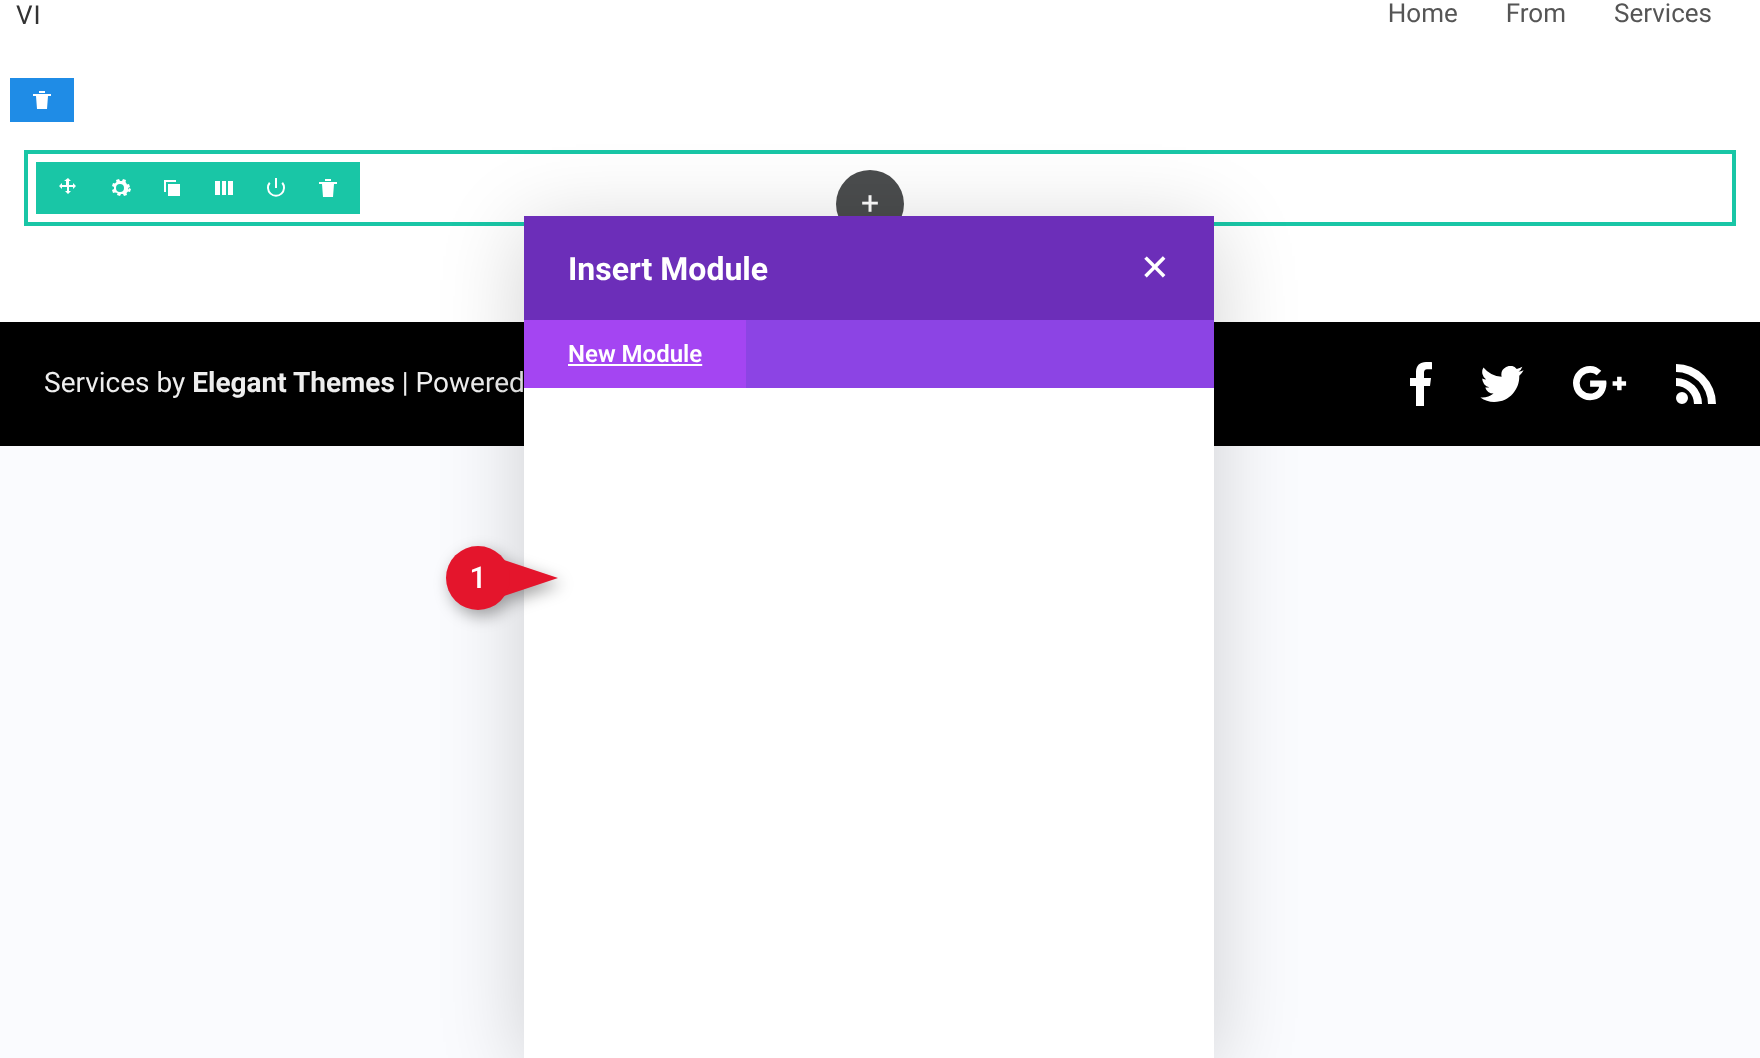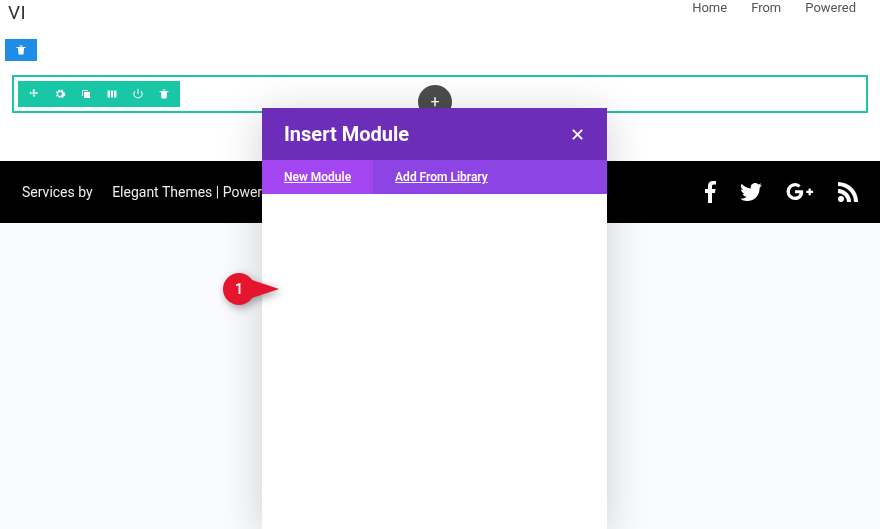--- a/index.html
+++ b/index.html
@@ -1,44 +1,44 @@
 <!DOCTYPE html>
 <html><head>
 <meta charset="utf-8">
 <style>
   * { margin:0; padding:0; box-sizing:border-box; }
   body { font-family:-apple-system,BlinkMacSystemFont,"Segoe UI",Roboto,Helvetica,Arial,sans-serif; font-size:14px; color:#333; width:880px; height:529px; position:relative; background:#fff; overflow:hidden; }
 
   .top-nav { position:absolute; top:0; left:0; right:0; height:27px; display:flex; align-items:flex-start; justify-content:space-between; padding:0 24px 0 8px; }
-  .logo { font-size:19px; color:#333; font-weight:400; letter-spacing:0.5px; padding-top:1px; }
+  .logo { font-size:13px; color:#333; font-weight:400; letter-spacing:0.5px; padding-top:1px; }
   .nav-links { display:flex; gap:24px;justify-content:center; }
   .nav-link { font-size:13px; color:#555; cursor:pointer; }
 
   .section-delete { position:absolute; top:39px; left:5px; width:32px; height:22px; background:#1f8ce6; display:flex; align-items:center; justify-content:center; cursor:pointer; }
   .section-delete svg { fill:#fff; }
 
   .row-outline { position:absolute; top:75px; left:12px; width:856px; height:38px; border:2px solid #19c6a6; background:transparent; }
   .row-toolbar { position:absolute; top:81px; left:18px; height:26px; background:#19c6a6; display:flex; align-items:center; padding:0 10px; gap:14px; }
   .row-toolbar svg { fill:#fff; display:block; }
 
   .add-circle { position:absolute; top:85px; left:418px; width:34px; height:34px; border-radius:50%; background:#4b4d4e; display:flex; align-items:center; justify-content:center; cursor:pointer; }
   .add-circle::after { content:"+"; color:#fff; font-size:16px; line-height:1; }
 
   .footer-bar { position:absolute; top:161px; left:0; right:0; height:62px; background:#000; color:#fff; display:flex; align-items:center; justify-content:space-between; padding:0 22px; }
   .footer-text { font-size:14px; color:#eee; }
-  .footer-text strong { font-weight:400;margin-left:16px; }
+  .footer-text strong { font-weight:700; }
   .social { display:flex; gap:24px; align-items:center; }
   .social svg { fill:#fff; }
 
   .bottom-white { position:absolute; top:223px; left:0; right:0; bottom:0; background:#fafbfe; }
 
   
   .modal { position:absolute; top:108px; left:262px; width:345px; height:421px; background:#fff; box-shadow:0 6px 40px rgba(0,0,0,0.18); display:flex; flex-direction:column; }
   .modal-head { background:#6c2eb9; color:#fff; height:52px; display:flex; align-items:center; justify-content:space-between; padding:0 22px; }
-  .modal-title { font-weight:700; font-size:20px;text-align:right; }
+  .modal-title { font-weight:700; font-size:16px;text-align:right; }
   .modal-close { cursor:pointer; font-size:18px; }
   .modal-tabs { display:flex; height:34px; background:#8c44e4; }
   .modal-tab { flex:0 0 auto; padding:0 22px; display:flex; align-items:center; color:#fff; font-weight:600; font-size:12px; cursor:pointer;text-decoration:underline; }
   .modal-tab.active { background:#a445f2; }
   .modal-body { flex:1; padding:26px 22px; }
   .search-input { width:100%; height:30px; border:none; background:#eef0f2; padding:0 10px; font-size:14px; color:#444; outline:none; }
   .module-wrap { margin-top:18px; padding:6px; background:#fffde0; width:160px; }
   .module-tile { width:148px; height:50px; background:#e9e6bd; border:1px solid #d7d3a0; display:flex; flex-direction:column; align-items:center; justify-content:center; gap:2px; cursor:pointer; color:#6b6b5f; font-size:12px; }
 
   
@@ -47,21 +47,21 @@
   .callout-point { position:absolute; top:6px; left:26px; width:0; height:0; border-top:10px solid transparent; border-bottom:10px solid transparent; border-left:30px solid #e4152c; }
 </style>
 </head>
 <body>
 
 <div class="top-nav">
   <span class="logo">VI</span>
   <div class="nav-links">
     <span class="nav-link">Home</span>
     <span class="nav-link">From</span>
-    <span class="nav-link">Powered</span>
+    <span class="nav-link">Services</span>
   </div>
 </div>
 
 <div class="section-delete">
   <svg width="12" height="12" viewBox="0 0 24 24">
       <path d="M3 6h18v2H3zM6 8h12l-1 13H7zM9 3h6v2H9z"></path>
     </svg>
 </div>
 
 <div class="row-outline"></div>
@@ -110,20 +110,19 @@
 
 <div class="bottom-white"></div>
 
 <div class="modal">
   <div class="modal-head">
     <span class="modal-title">Insert Module</span>
     <span class="modal-close">✕</span>
   </div>
   <div class="modal-tabs">
     <div class="modal-tab active">New Module</div>
-    <div class="modal-tab">Add From Library</div>
   </div>
 </div>
 
 <div class="callout">
   <div class="callout-point"></div>
   <div class="callout-body">1</div>
 </div>
 
 </body></html>

